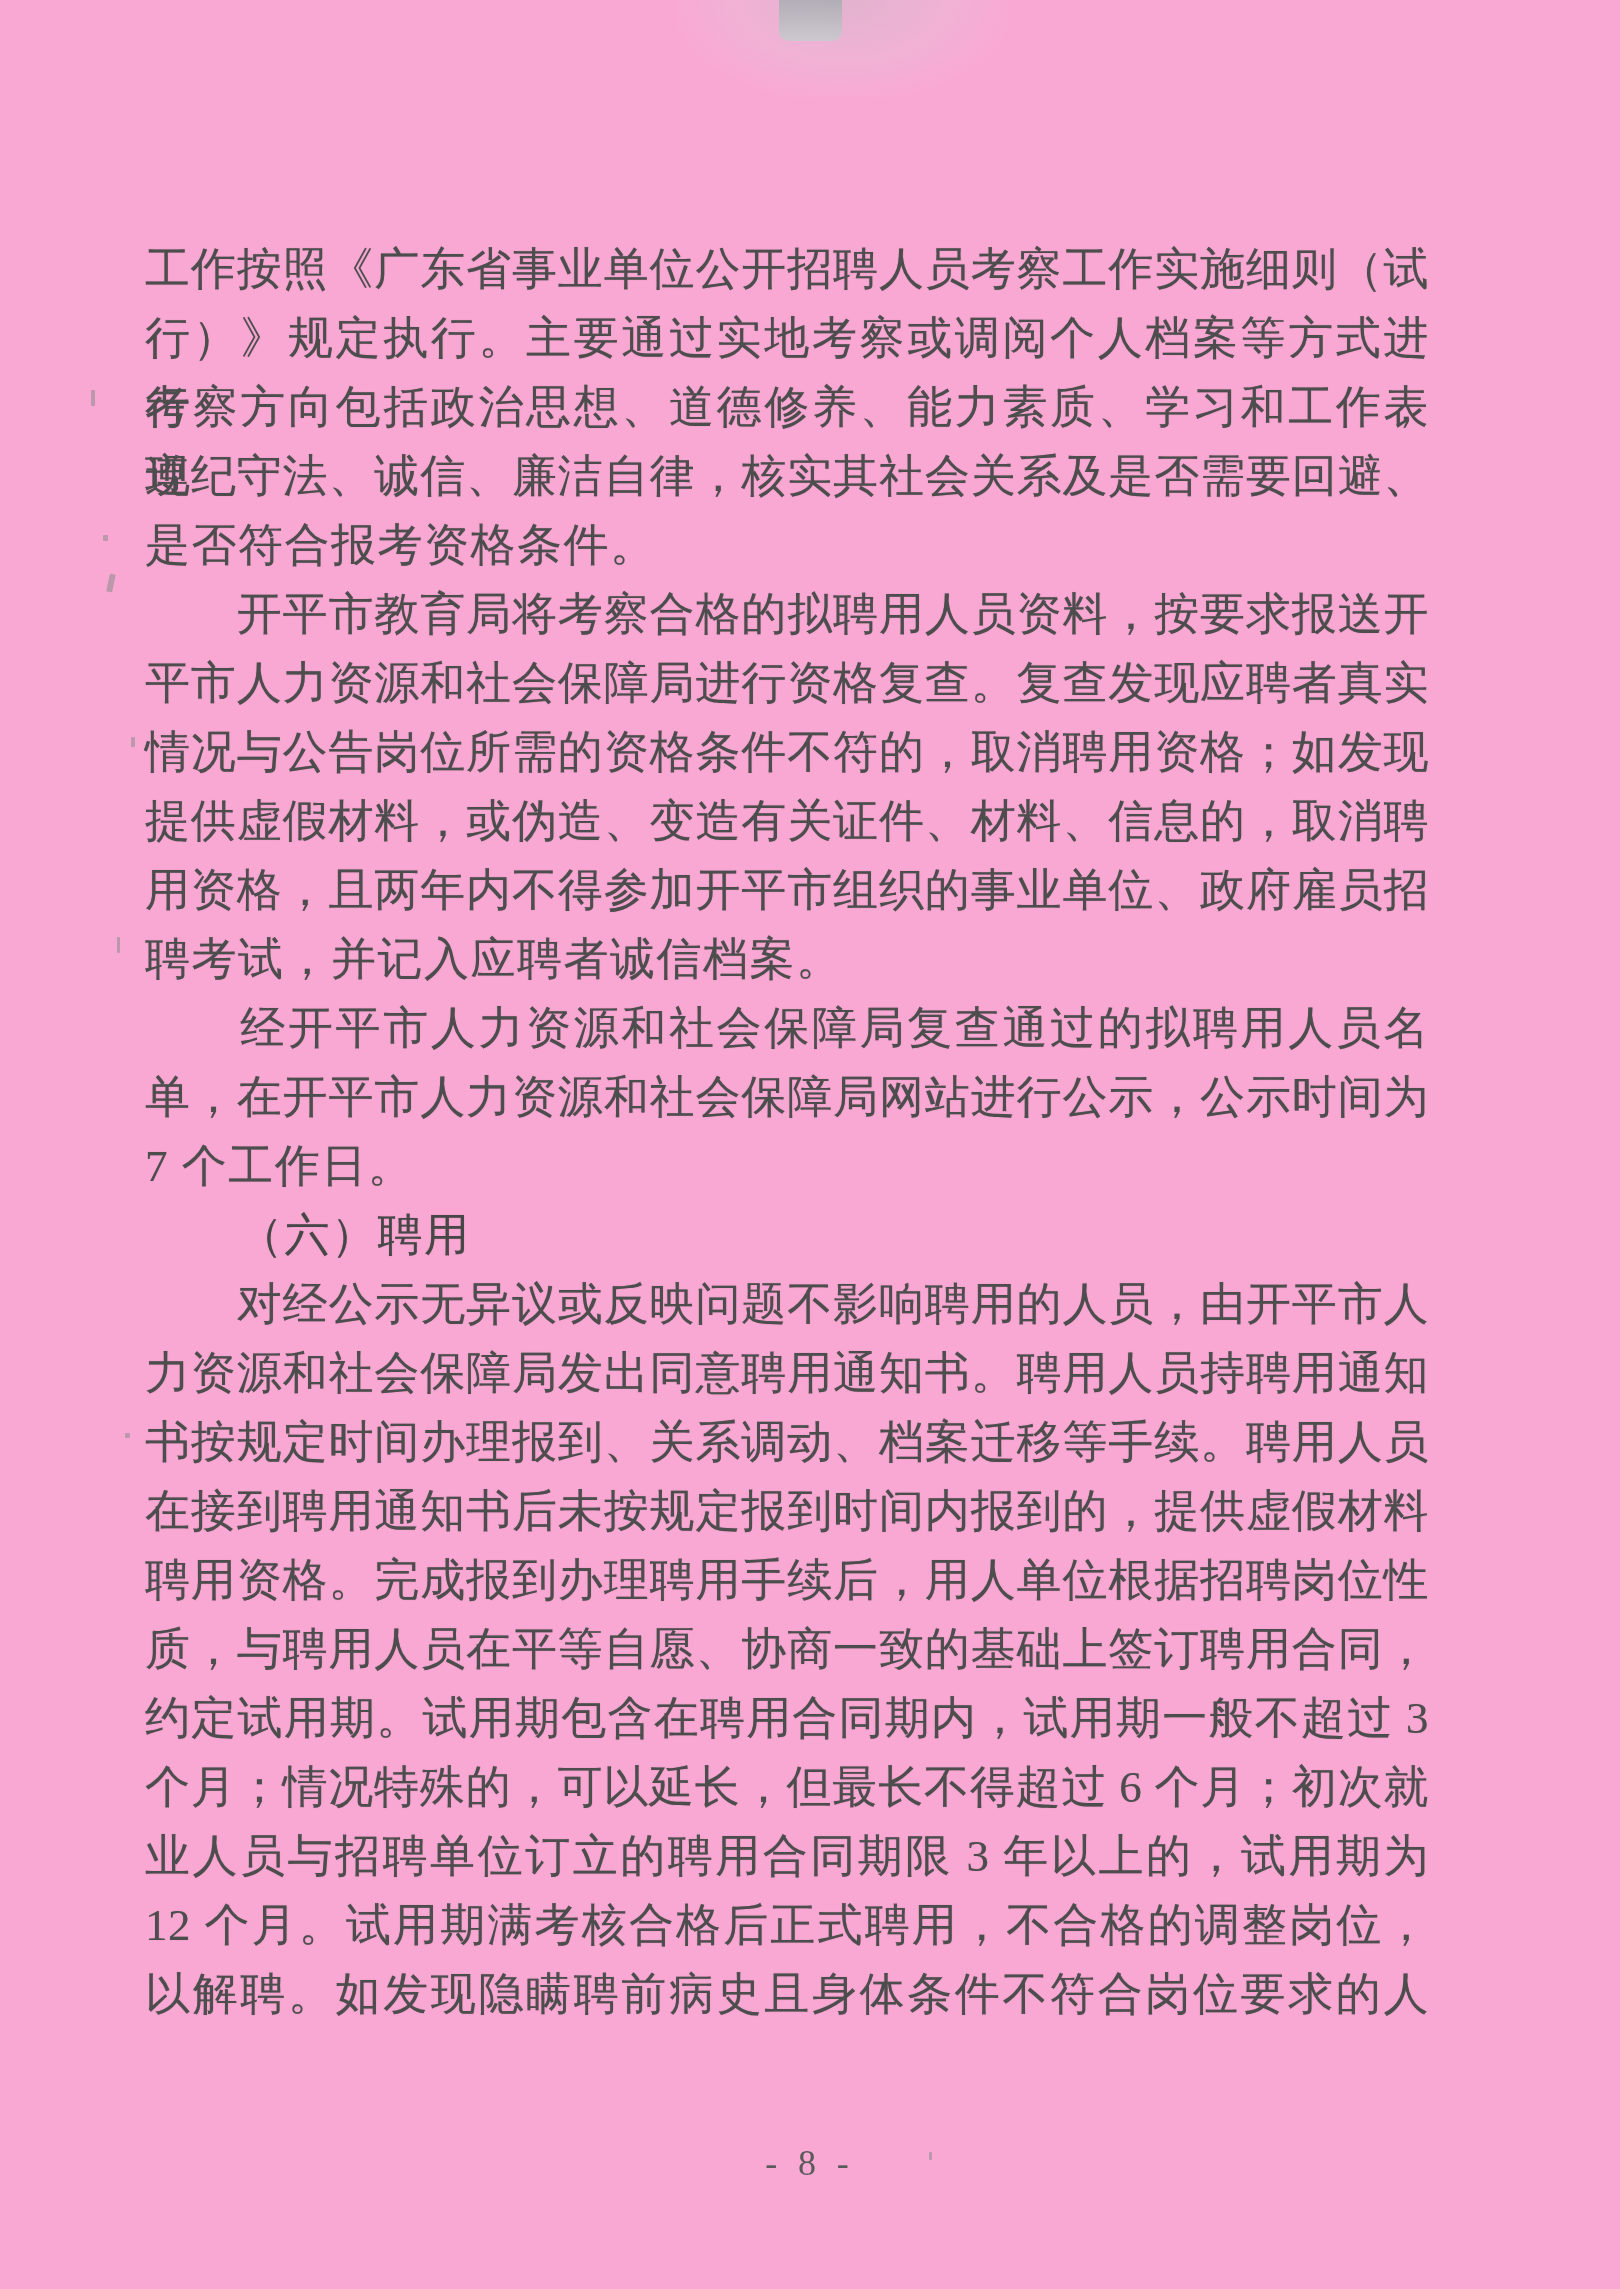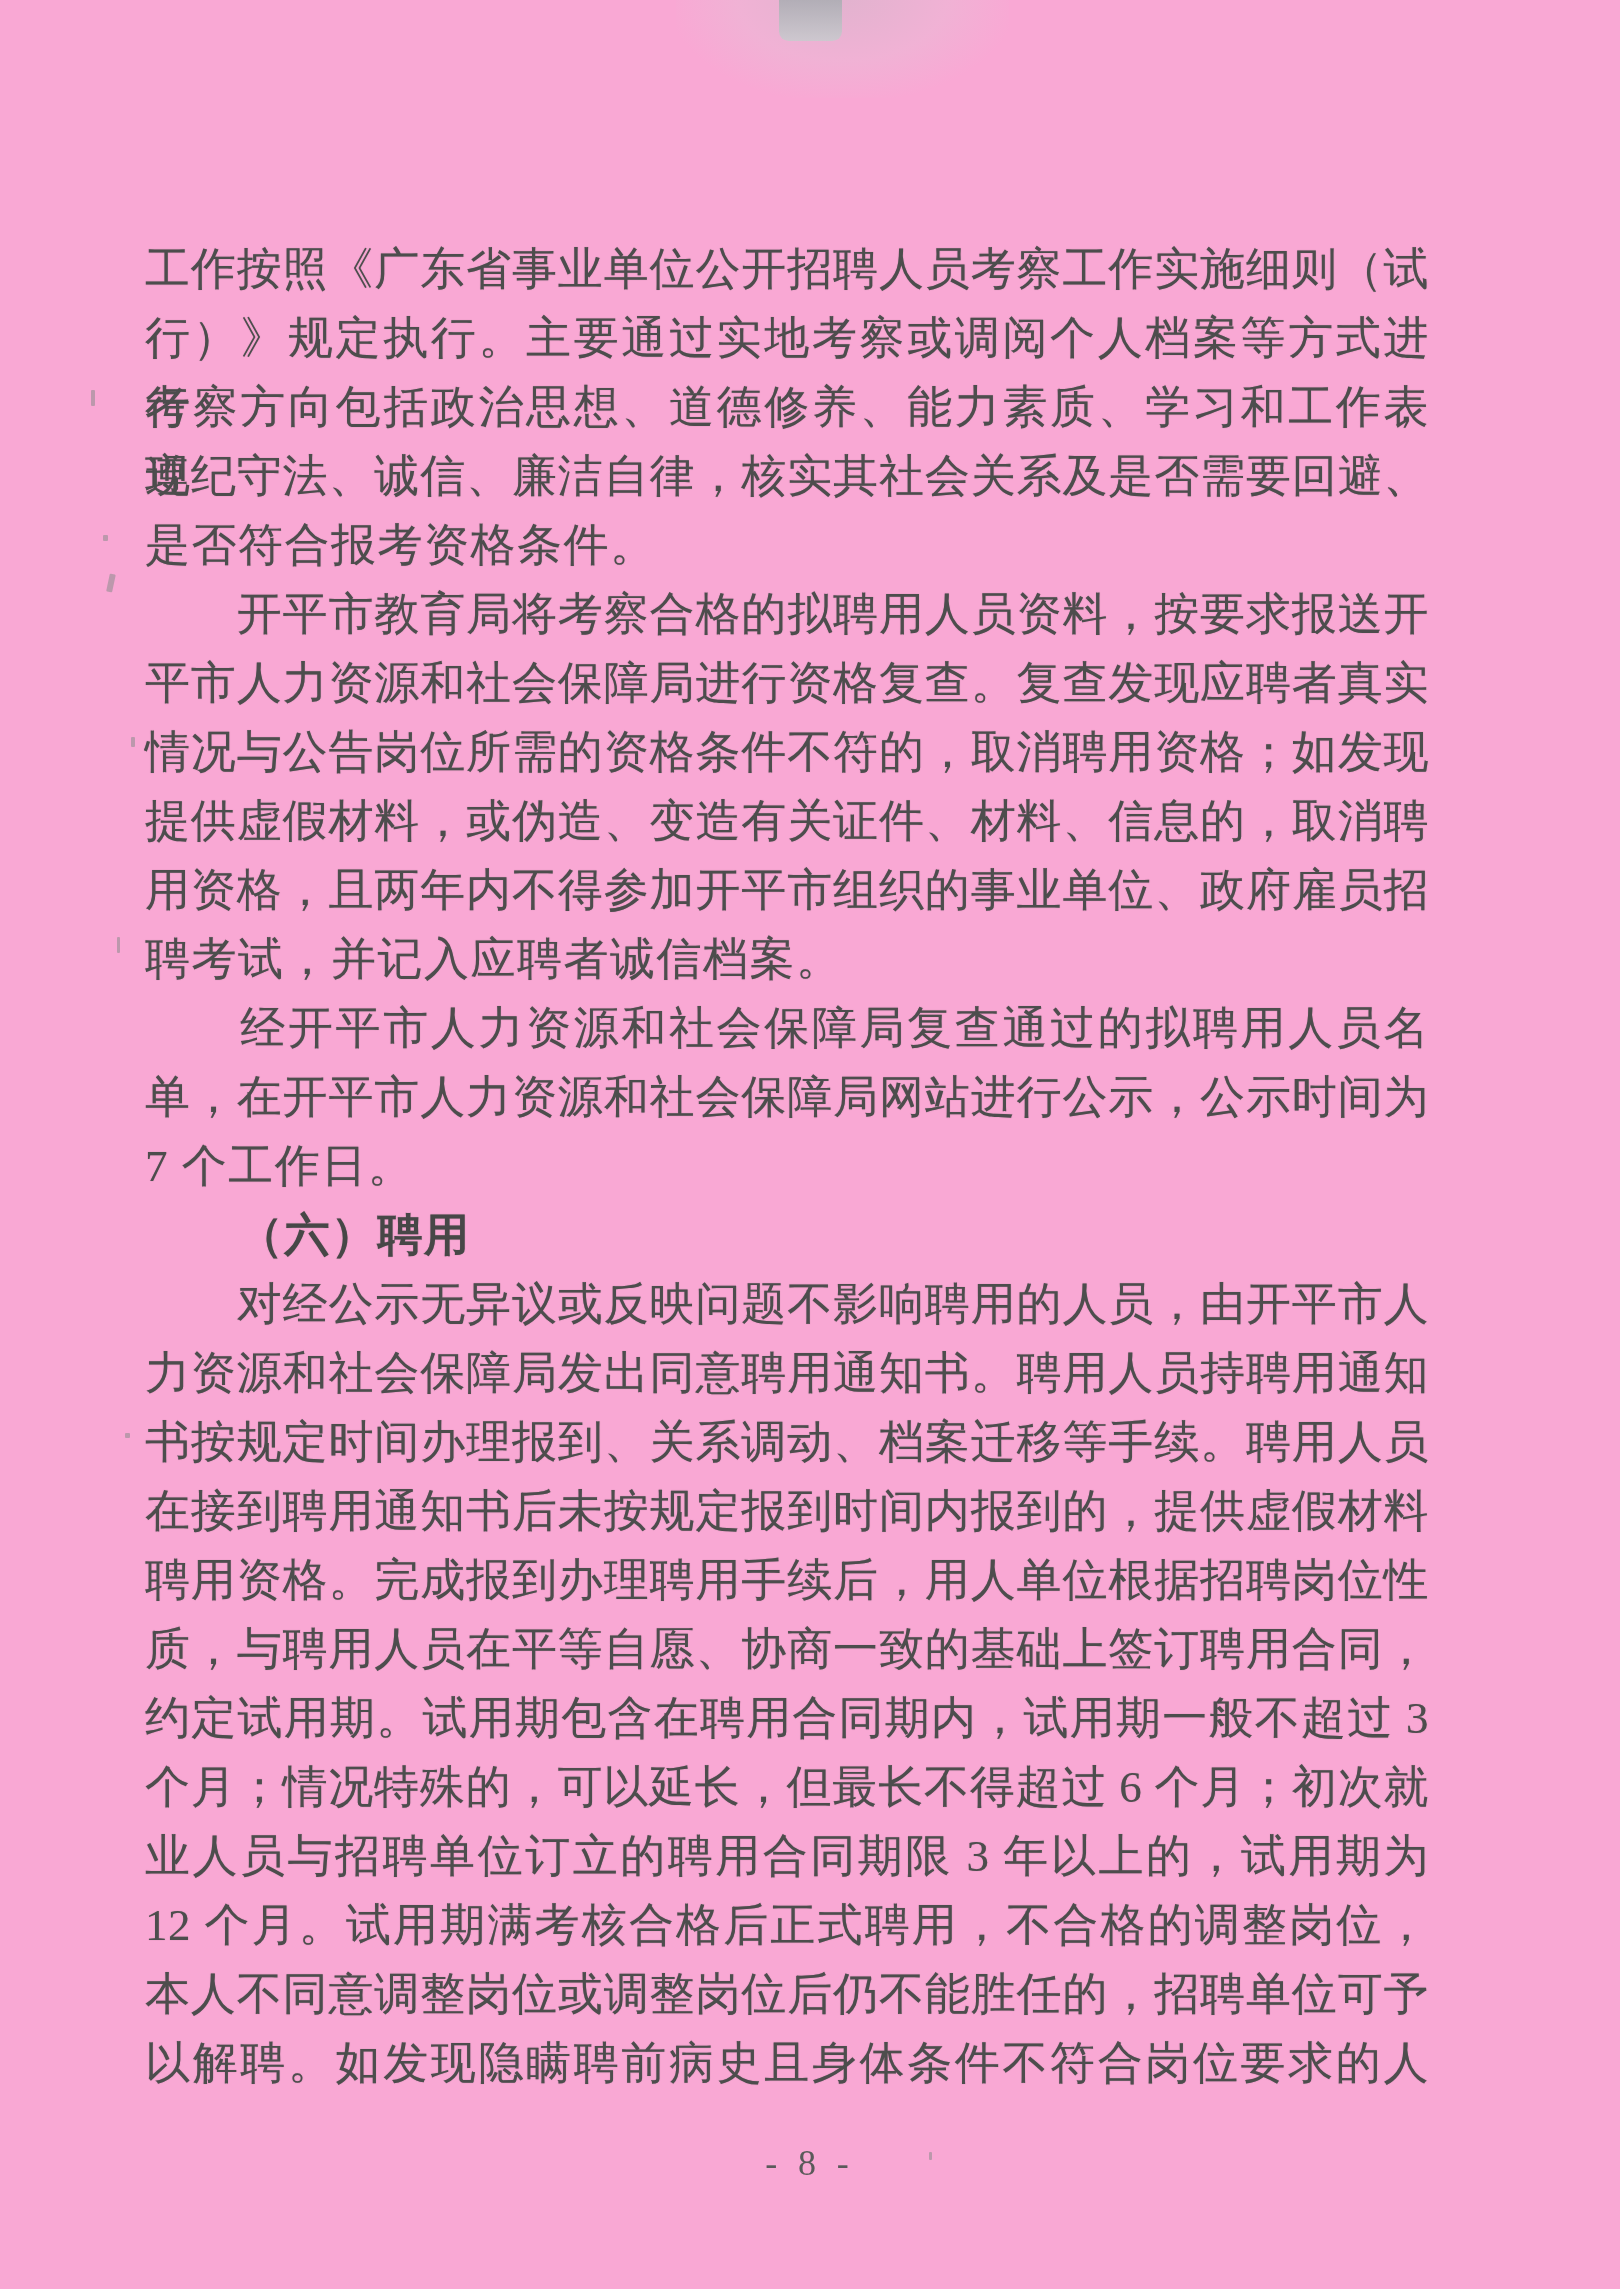--- a/index.html
+++ b/index.html
@@ -63,21 +63,21 @@
     text-align: justify;
     text-align-last: justify;
     letter-spacing: 0.5px;
   }
   .line.end {
     text-align: right;
     text-align-last: left;
     letter-spacing: 1.5px;
   }
   .line.heading {
-    font-weight: 700;
+    font-weight: 400;
     color: #474747;
   }
   .footer {
     position: absolute;
     left: 0;
     right: 0;
     top: 2142px;
     text-align: center;
     font-size: 36px;
     letter-spacing: 5.9px;
@@ -119,20 +119,19 @@
     <div class="line">　　对经公示无异议或反映问题不影响聘用的人员，由开平市人</div>
     <div class="line">力资源和社会保障局发出同意聘用通知书。聘用人员持聘用通知</div>
     <div class="line">书按规定时间办理报到、关系调动、档案迁移等手续。聘用人员</div>
     <div class="line">在接到聘用通知书后未按规定报到时间内报到的，提供虚假材料</div>
     <div class="line">聘用资格。完成报到办理聘用手续后，用人单位根据招聘岗位性</div>
     <div class="line">质，与聘用人员在平等自愿、协商一致的基础上签订聘用合同，</div>
     <div class="line">约定试用期。试用期包含在聘用合同期内，试用期一般不超过 3</div>
     <div class="line">个月；情况特殊的，可以延长，但最长不得超过 6 个月；初次就</div>
     <div class="line">业人员与招聘单位订立的聘用合同期限 3 年以上的，试用期为</div>
     <div class="line">12 个月。试用期满考核合格后正式聘用，不合格的调整岗位，</div>
-    <div class="line">本人不同意调整岗位或调整岗位后仍不能胜任的，招聘单位可予</div>
     <div class="line">以解聘。如发现隐瞒聘前病史且身体条件不符合岗位要求的人</div>
   </div>
 
   <div class="footer">- 8 -</div>
 
 </div>
 
 
 </body></html>

